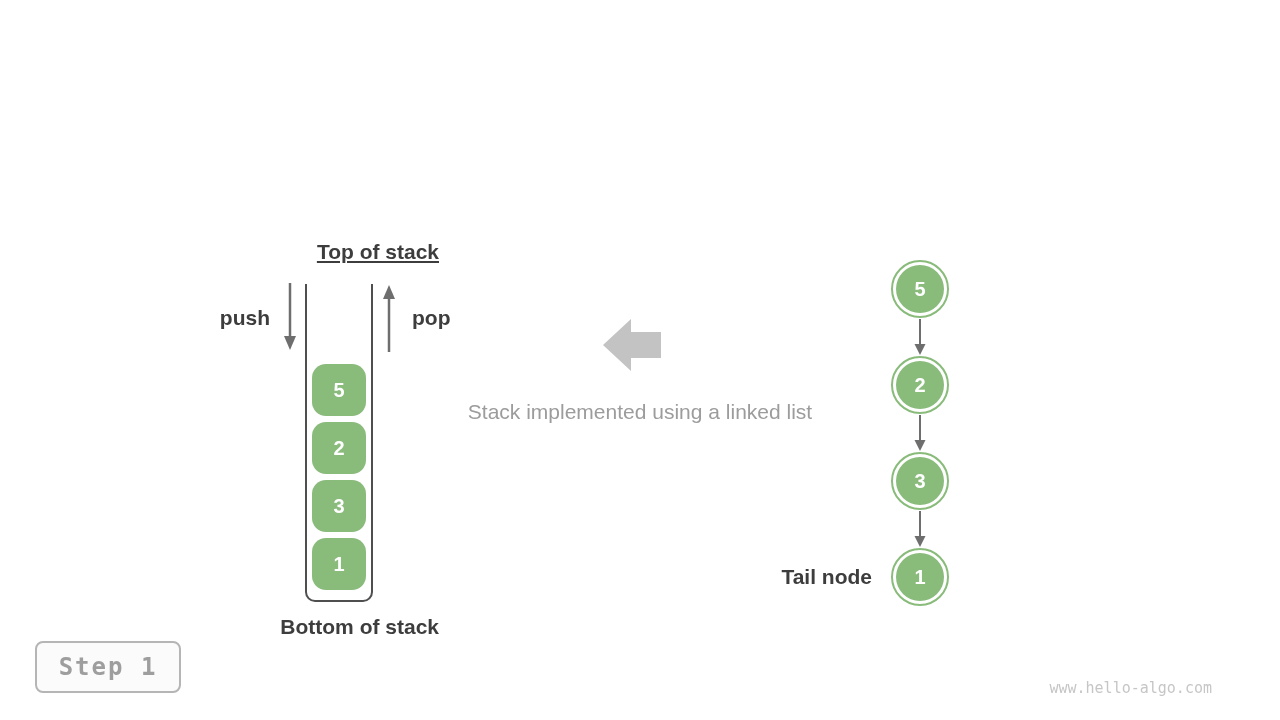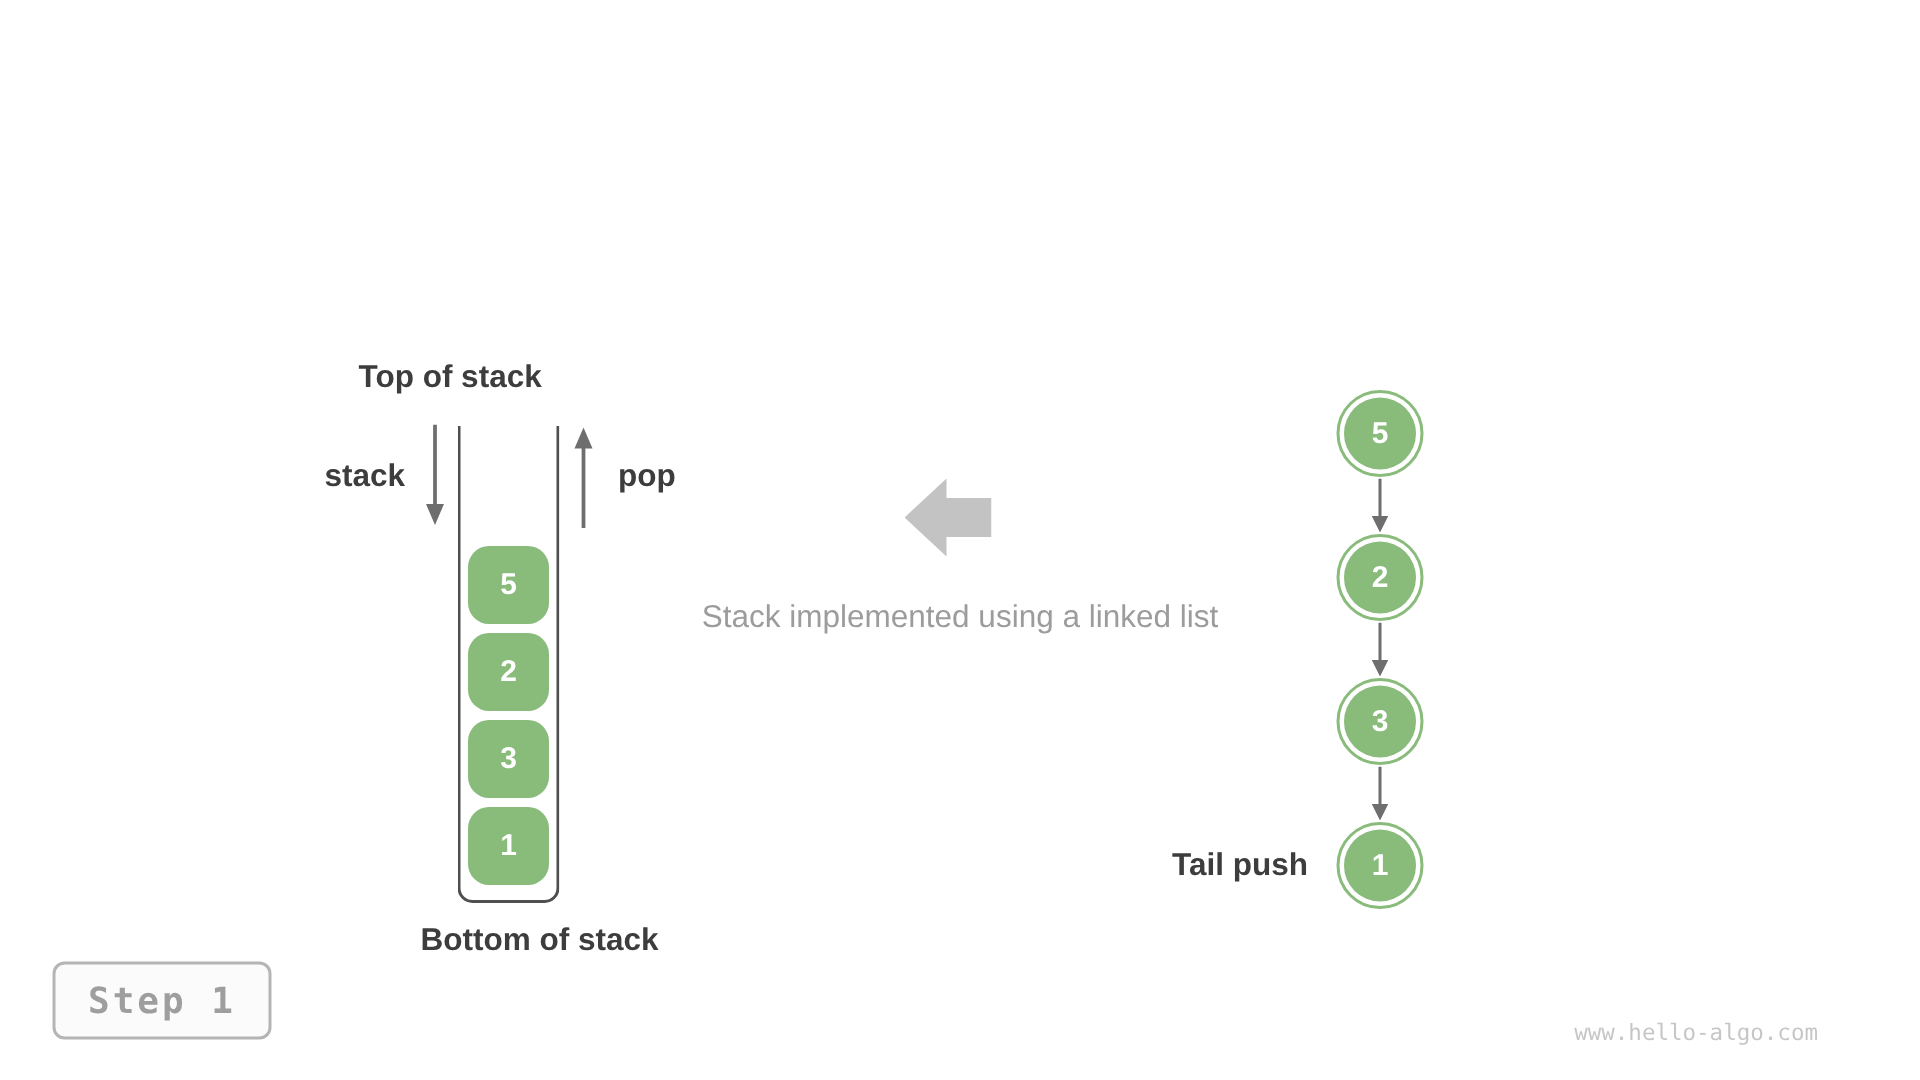--- a/index.html
+++ b/index.html
@@ -17,21 +17,21 @@
   .abs { position: absolute; }
 
   .txt-bold {
     font-weight: bold;
     color: var(--dark-text, #3d3d3d);
     font-size: 21px;
     line-height: 24px;
   }
 
   
-  #top-label    { left: 239px; top: 240px; width: 200px; text-align: left; }
+  #top-label    { left: 239px; top: 240px; width: 200px; text-align: right; text-decoration: underline; }
   #bottom-label { left: 239px; top: 615px; width: 200px; text-align: right; }
 
   #push-label { left: 175px; top: 306px; width: 95px; text-align: right; }
   #pop-label  { left: 412px; top: 306px; width: 95px; text-align: left; }
 
   #push-arrow { left: 283px; top: 283px; color: var(--arrow-gray, #6e6e6e); }
   #pop-arrow  { left: 382px; top: 285px; color: var(--arrow-gray, #6e6e6e); }
 
   #stack-container {
     left: 305px; top: 284px; width: 68px; height: 318px;
@@ -124,21 +124,21 @@
     color: var(--watermark-gray, #c6c6c6);
   }
 </style>
 </head>
 <body>
 
 <div id="canvas">
 
   <div class="abs txt-bold" id="top-label">Top of stack</div>
 
-  <div class="abs txt-bold" id="push-label">stack</div>
+  <div class="abs txt-bold" id="push-label">push</div>
   <svg class="abs" id="push-arrow" width="14" height="67" viewBox="0 0 14 67">
     <line x1="7" y1="0" x2="7" y2="54" stroke="currentColor" stroke-width="2.5"></line>
     <path d="M7 67 L1 53 L13 53 Z" fill="currentColor"></path>
   </svg>
 
   <svg class="abs" id="pop-arrow" width="14" height="67" viewBox="0 0 14 67">
     <line x1="7" y1="67" x2="7" y2="13" stroke="currentColor" stroke-width="2.5"></line>
     <path d="M7 0 L1 14 L13 14 Z" fill="currentColor"></path>
   </svg>
   <div class="abs txt-bold" id="pop-label">pop</div>
@@ -150,21 +150,21 @@
   <div class="abs stack-box" id="sb2">3</div>
   <div class="abs stack-box" id="sb3">1</div>
 
   <div class="abs txt-bold" id="bottom-label">Bottom of stack</div>
 
   <svg class="abs" id="block-arrow" width="58" height="52" viewBox="0 0 58 52">
     <polygon points="0,26 28,0 28,13 58,13 58,39 28,39 28,52" fill="currentColor"></polygon>
   </svg>
   <div class="abs" id="caption">Stack implemented using a linked list</div>
 
-  <div class="abs txt-bold" id="tail-label">Tail push</div>
+  <div class="abs txt-bold" id="tail-label">Tail node</div>
 
   <div class="abs node" id="n0">
     <div class="node-inner">5</div>
   </div>
   <svg class="abs connector" id="c0" width="12" height="36" viewBox="0 0 12 36">
     <line x1="6" y1="0" x2="6" y2="26" stroke="currentColor" stroke-width="2"></line>
     <path d="M6 36 L0.5 25 L11.5 25 Z" fill="currentColor"></path>
   </svg>
 
   <div class="abs node" id="n1">

